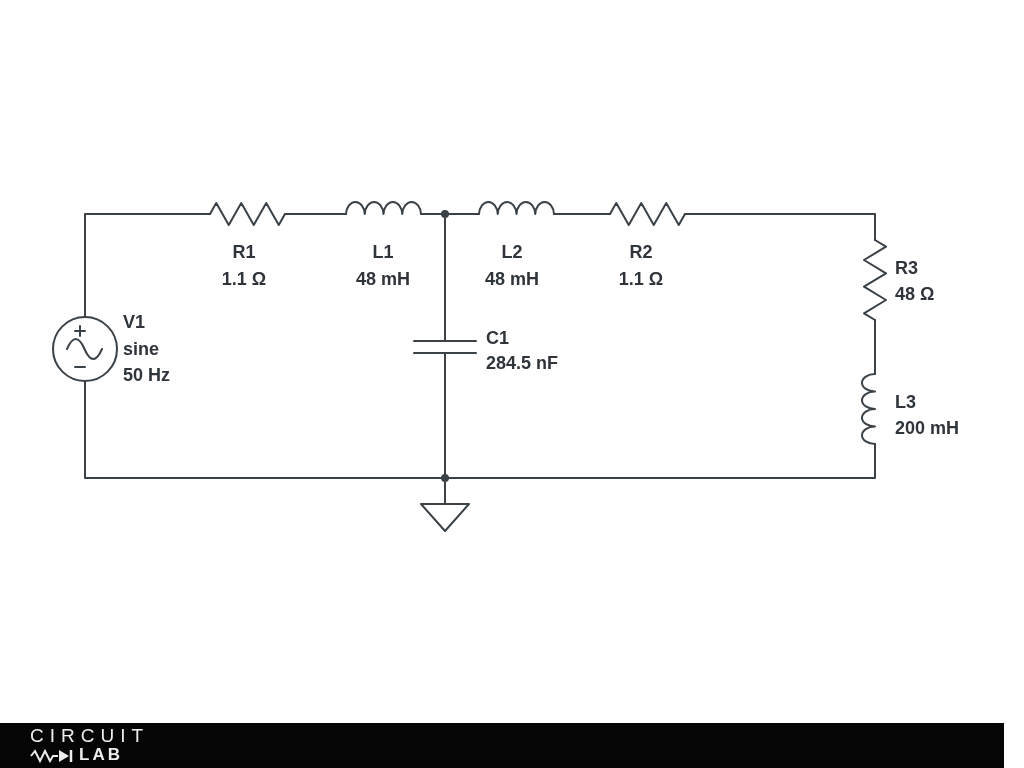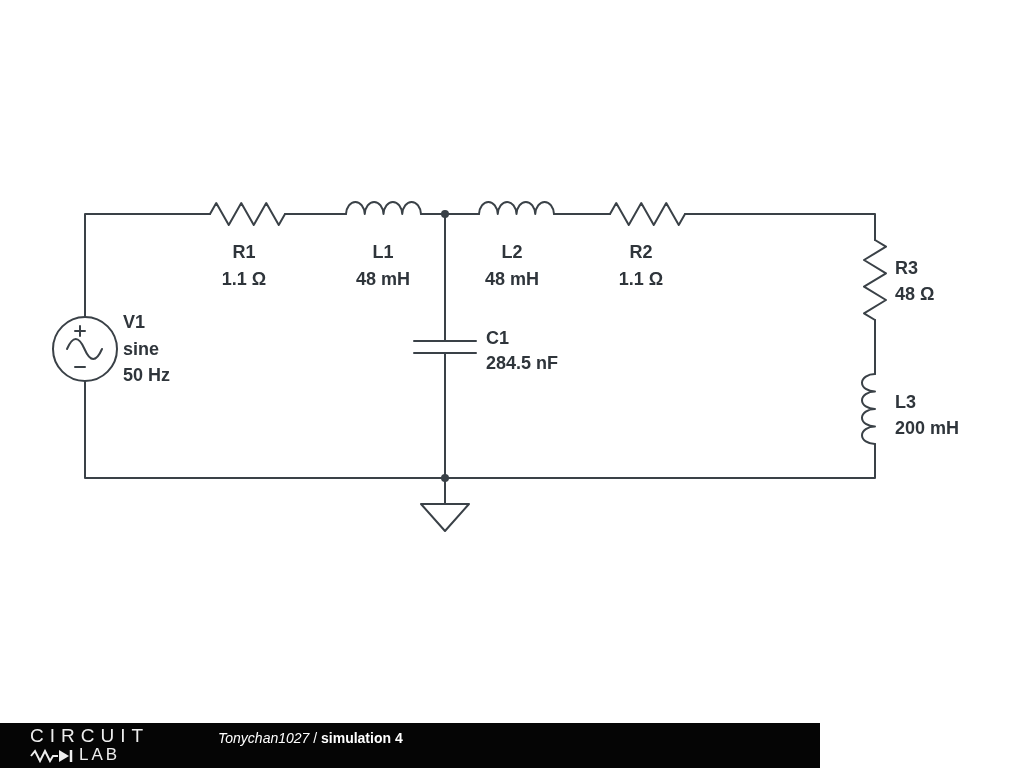--- a/index.html
+++ b/index.html
@@ -9,31 +9,31 @@
     font-family: "Liberation Sans", sans-serif;
     position: relative; overflow: hidden;
   }
   .schematic { position: absolute; top: 0; left: 0; }
   .comp-label {
     font-family: "Liberation Sans", "DejaVu Sans", sans-serif;
     font-weight: bold; font-size: 18px; fill: #2f353b;
   }
   .footer {
     position: absolute; left: 0; bottom: 0;
-    width: 820px; height: 45px;
+    width: 1004px; height: 45px;
     background: #050505; color: #ffffff; text-align: center;
   }
   .logo { position: absolute; left: 30px; top: 2px; }
   .logo-top {
     font-size: 19px; letter-spacing: 6px; color: #ededed;
     font-weight: 400; line-height: 21px;
   }
   .logo-bottom { display: flex; align-items: center; gap: 3px; line-height: 18px; }
   .logo-bottom .lab {
-    font-size: 17px; font-weight: normal; letter-spacing: 3px; color: #ededed;
+    font-size: 17px; font-weight: bold; letter-spacing: 3px; color: #ededed;
   }
   .meta { position: absolute; left: 218px; top: 6px; font-size: 14px; line-height: 19px; }
   .author { font-style: italic; }
   .sim-title { font-weight: bold; }
   .url { font-weight: bold; }
 </style>
 </head>
 <body>
 
 <svg class="schematic" width="1024" height="723" viewBox="0 0 1024 723">
@@ -107,17 +107,14 @@
     <div class="logo-bottom">
       <svg width="46" height="15" viewBox="0 0 46 15">
         <path d="M1,8 L5,3 L10,13 L15,3 L20,13 L23,8 H28" stroke="#ededed" stroke-width="2" fill="none"></path>
         <polygon points="29,2 29,14 39,8" fill="#ededed"></polygon>
         <path d="M41,2 V14" stroke="#ededed" stroke-width="2.5" fill="none"></path>
       </svg>
       <span class="lab">LAB</span>
     </div>
   </div>
   <div class="meta">
-    <div>
-      <span class="author">Tonychan1027</span><span> / </span><span class="sim-title">simulation 4</span>
-    </div>
   </div>
 </div>
 
 </body></html>

